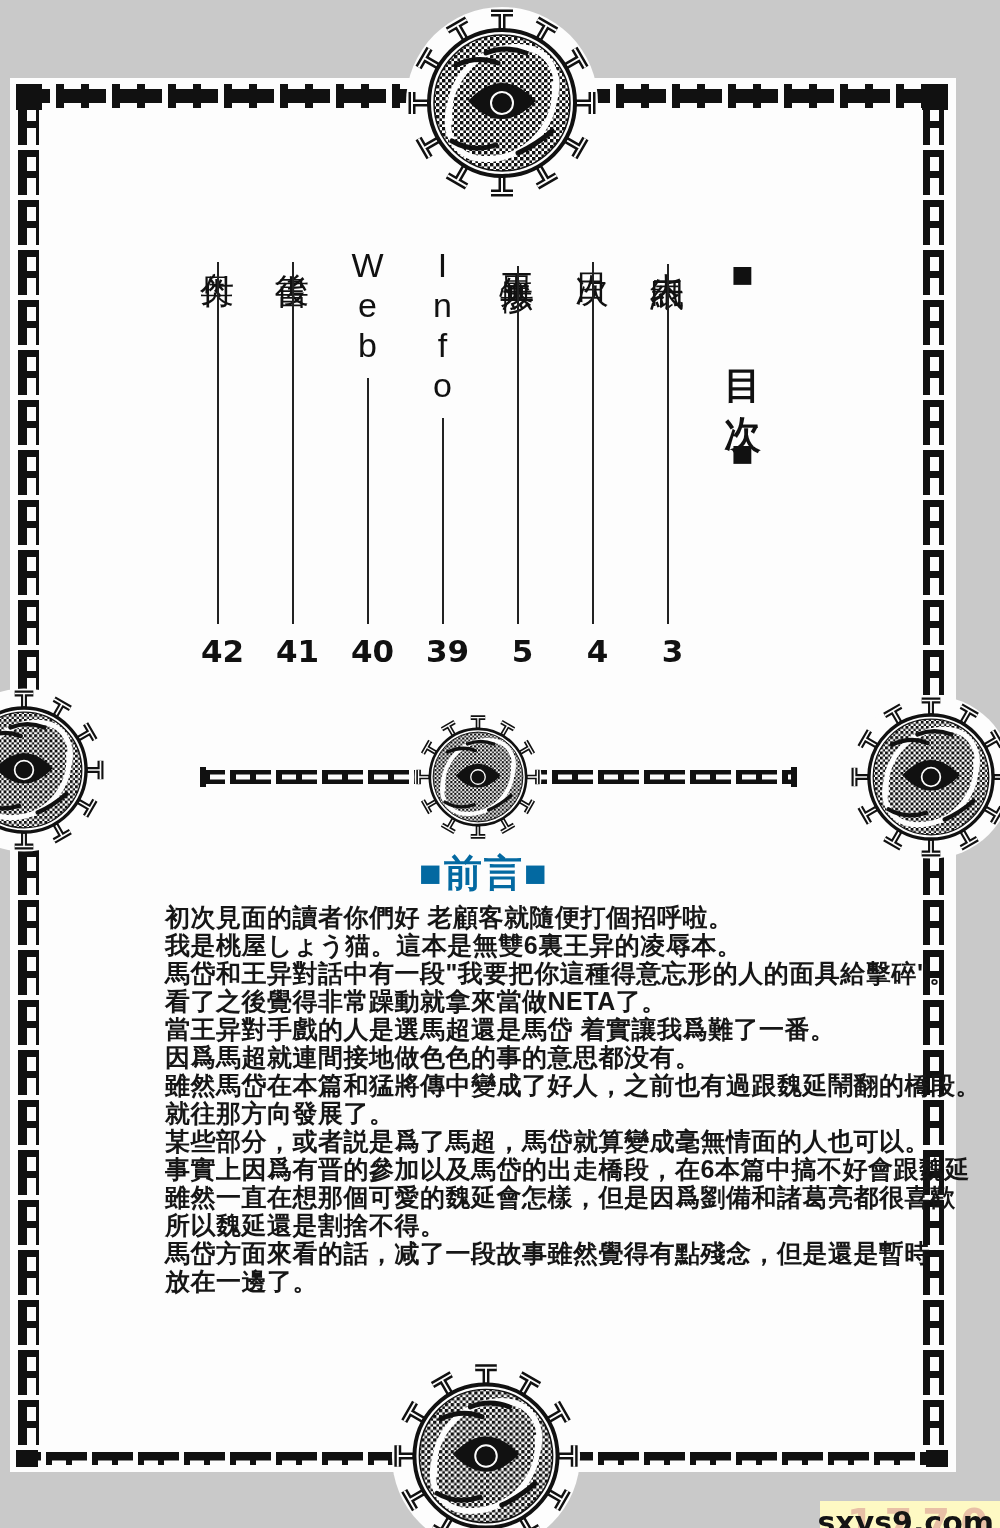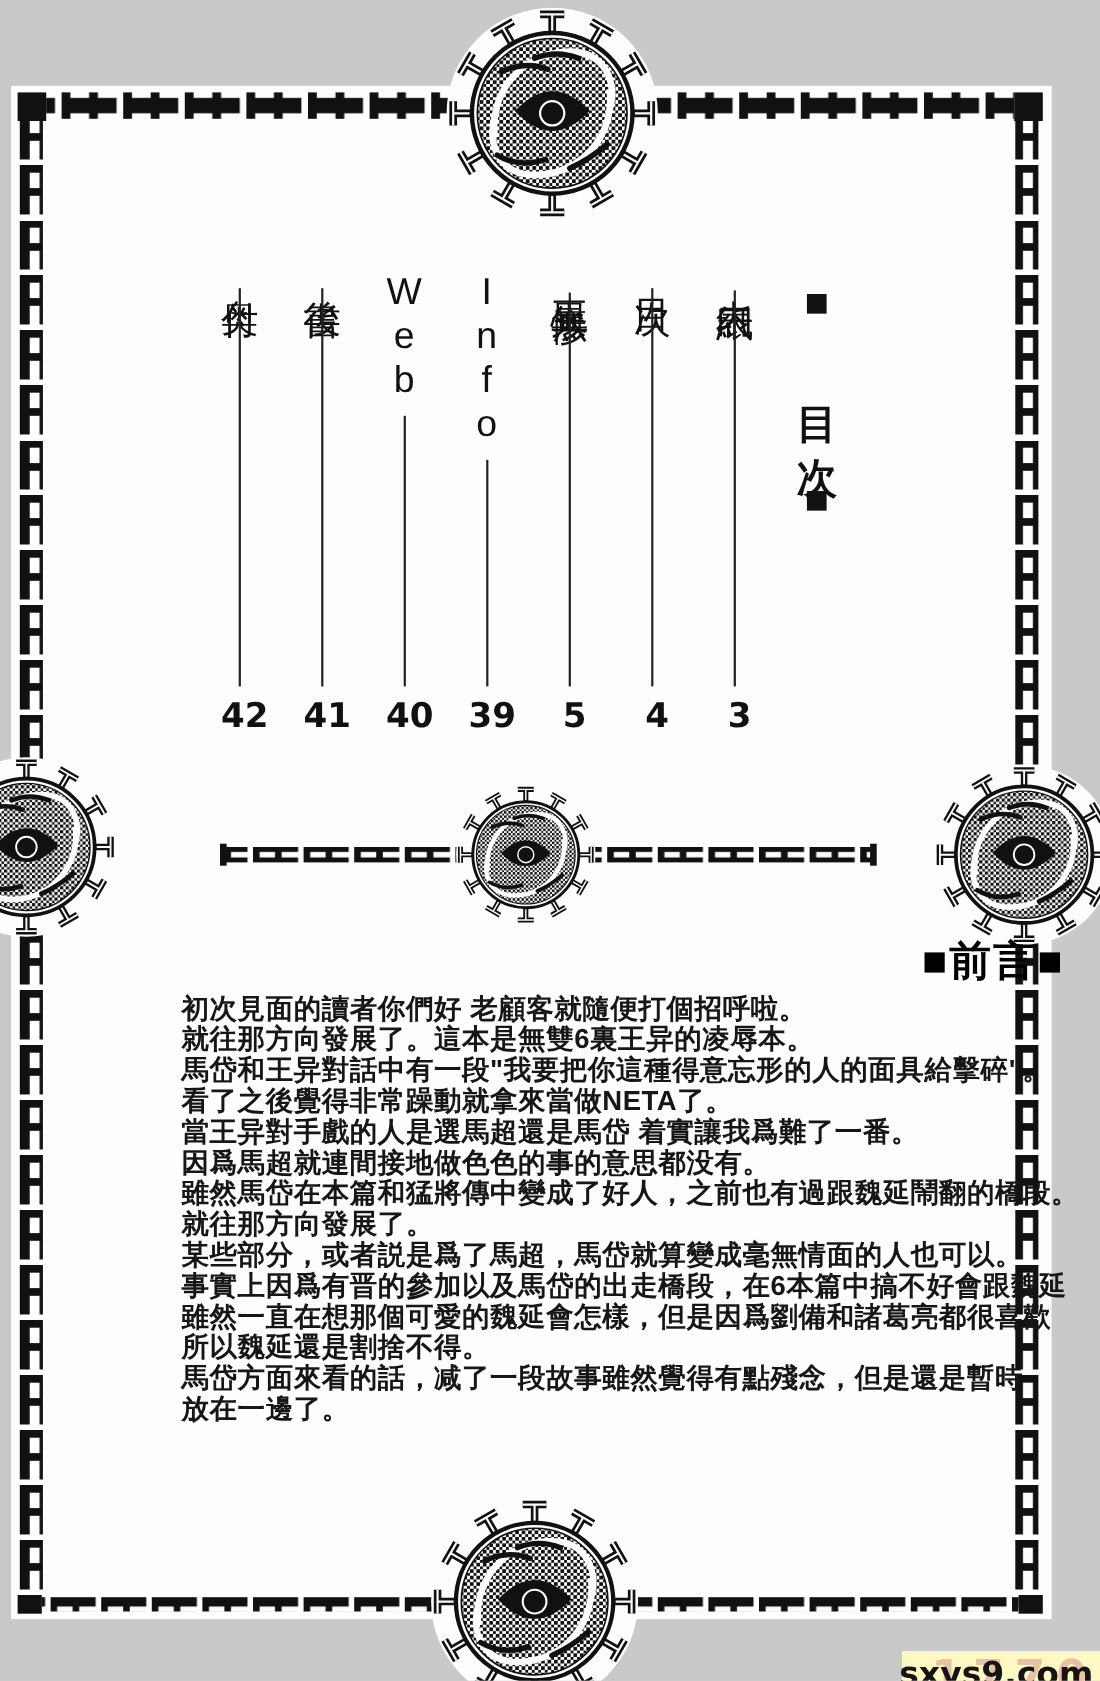--- a/index.html
+++ b/index.html
@@ -30,22 +30,22 @@
   .toc-title{font-size:37px;font-weight:700;letter-spacing:46px;}
   .toc-label{letter-spacing:2px;}
   .toc-line{width:2px;background:#222;flex:1 1 auto;margin:12px 0 8px 0;}
   .toc-num{
     font-size:31px;font-weight:600;height:38px;line-height:38px;
     font-family:"DejaVu Sans","Liberation Sans",sans-serif;color:#111;margin-left:10px;
   }
 
   
   .preface-heading{
-    position:absolute;left:0;top:848px;width:968px;text-align:right;
-    font-size:38px;font-weight:700;color:#000000;letter-spacing:2px;z-index:2;
+    position:absolute;left:0;top:848px;width:968px;text-align:center;
+    font-size:38px;font-weight:700;color:#0369a1;letter-spacing:2px;z-index:2;
   }
   .preface-body{
     position:absolute;left:128px;top:903px;width:740px;z-index:2;margin-left:37px;
   }
   .preface-line{
     font-size:25px;line-height:28px;font-weight:600;color:#161616;
     letter-spacing:0.5px;white-space:nowrap;
   }
 
   
@@ -193,21 +193,21 @@
         <div class="toc-line"></div>
         <div class="toc-num">42</div>
       </div>
     </div>
 
   <div class="preface-heading">■前言■</div>
   <div class="preface-body">
 
       <div class="preface-line">初次見面的讀者你們好 老顧客就隨便打個招呼啦。</div>
 
-      <div class="preface-line">就往那方向發展了。這本是無雙6裏王异的凌辱本。</div>
+      <div class="preface-line">我是桃屋しょう猫。這本是無雙6裏王异的凌辱本。</div>
 
       <div class="preface-line">馬岱和王异對話中有一段"我要把你這種得意忘形的人的面具給擊碎"。</div>
 
       <div class="preface-line">看了之後覺得非常躁動就拿來當做NETA了。</div>
 
       <div class="preface-line">當王异對手戲的人是選馬超還是馬岱 着實讓我爲難了一番。</div>
 
       <div class="preface-line">因爲馬超就連間接地做色色的事的意思都没有。</div>
 
       <div class="preface-line">雖然馬岱在本篇和猛將傳中變成了好人，之前也有過跟魏延鬧翻的橋段。</div>

